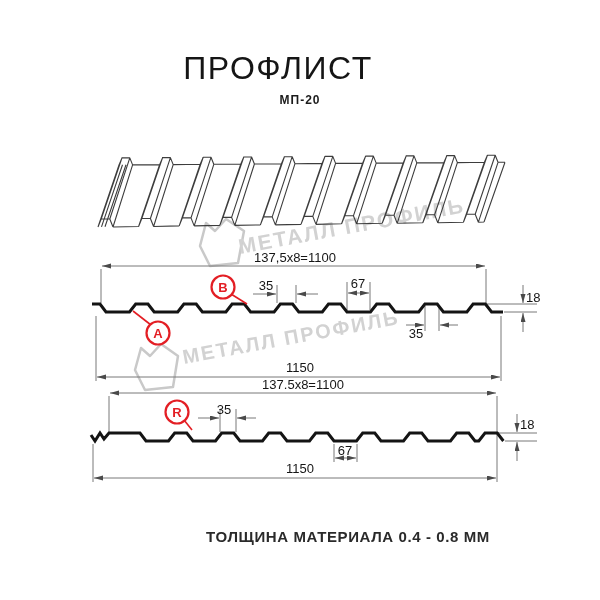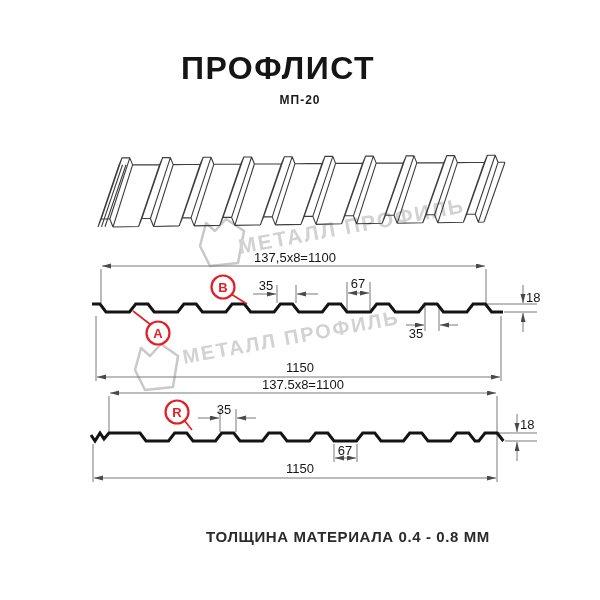--- a/index.html
+++ b/index.html
@@ -1,19 +1,19 @@
 <!DOCTYPE html>
 <html><head>
 <meta charset="utf-8">
 <style>
   html,body{margin:0;padding:0;}
   body{width:600px;height:600px;background:#ffffff;position:relative;overflow:hidden;
        font-family:"Liberation Sans", sans-serif;}
   .abs{position:absolute;}
-  .title{left:0;top:50px;width:556px;text-align:center;font-size:32px;font-weight:700;
+  .title{left:0;top:50px;width:556px;text-align:center;font-size:32px;font-weight:400;
          letter-spacing:1.5px;color:#151515;}
   .subtitle{left:0;top:93px;width:600px;text-align:center;font-size:12px;font-weight:700;
             letter-spacing:1px;color:#1b1b1b;}
   .caption{left:0;top:528px;width:600px;text-align:center;font-size:15px;font-weight:600;
            letter-spacing:0.6px;color:#2a2a2a;padding-left:48px;}
   svg text{font-family:"Liberation Sans", sans-serif;}
   .dimtext{font-size:13px;fill:#161616;}
   .lettertext{font-size:13px;font-weight:700;fill:#e31e24;}
   .wmtext{font-weight:700;fill:#d2d2d2;letter-spacing:2px;}
 </style>

